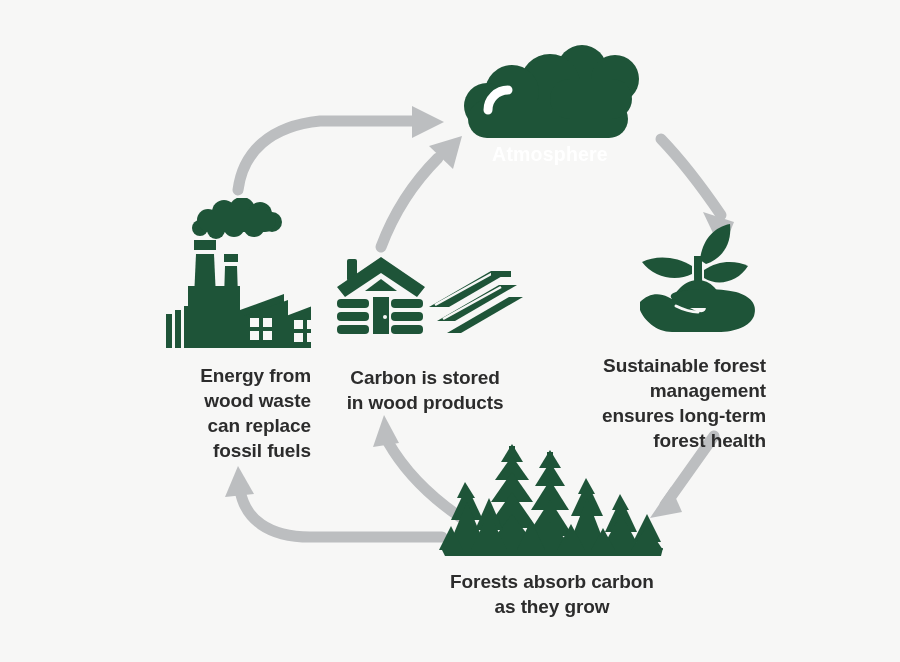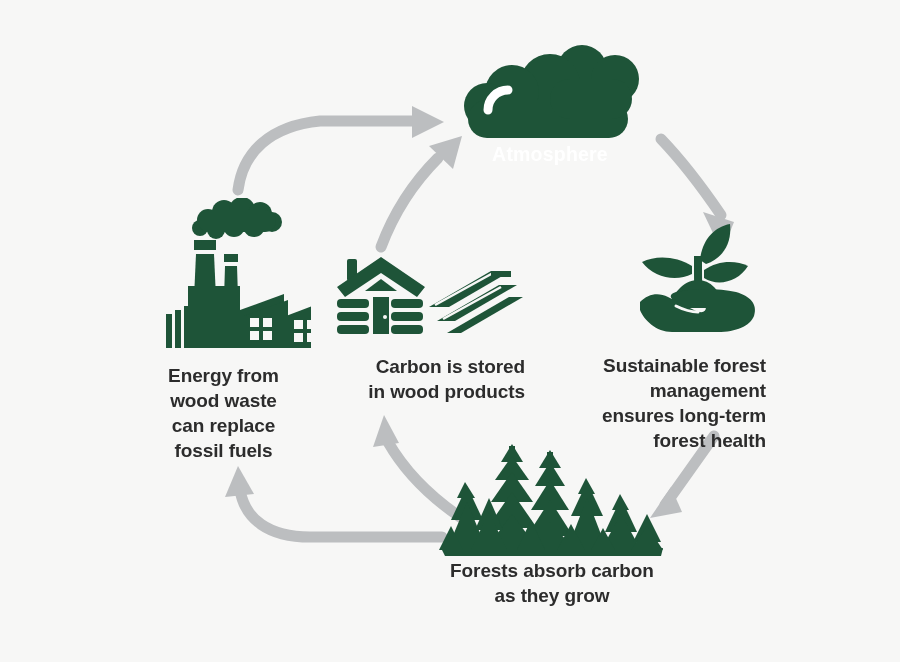--- a/index.html
+++ b/index.html
@@ -76,45 +76,46 @@
     width: 186px;
   }
   
   #node-forest {
     left: 437px;
     top: 440px;
     width: 230px;
   }
   #forest-label {
     text-align: center;
+    margin-top: 11px;
     width: 230px;
   }
   
   #node-factory {
     left: 136px;
     top: 198px;
     width: 175px;
   }
   #factory-label {
-    text-align: center;
+    text-align: right;
     margin-top: 10px;
     width: 175px;
   }
   
   #node-wood {
     left: 325px;
     top: 255px;
     width: 200px;
   }
   #node-wood .node-icon {
     margin: 0 auto;
   }
   #wood-label {
-    text-align: right;
-    margin-top: 9px;
+    text-align: center;
+    margin-top: 20px;
     width: 200px;
   }
 </style>
 </head>
 <body>
 
 <div id="diagram-root">
 
   <svg id="arrow-layer" viewBox="0 0 900 662">
     <defs></defs>

